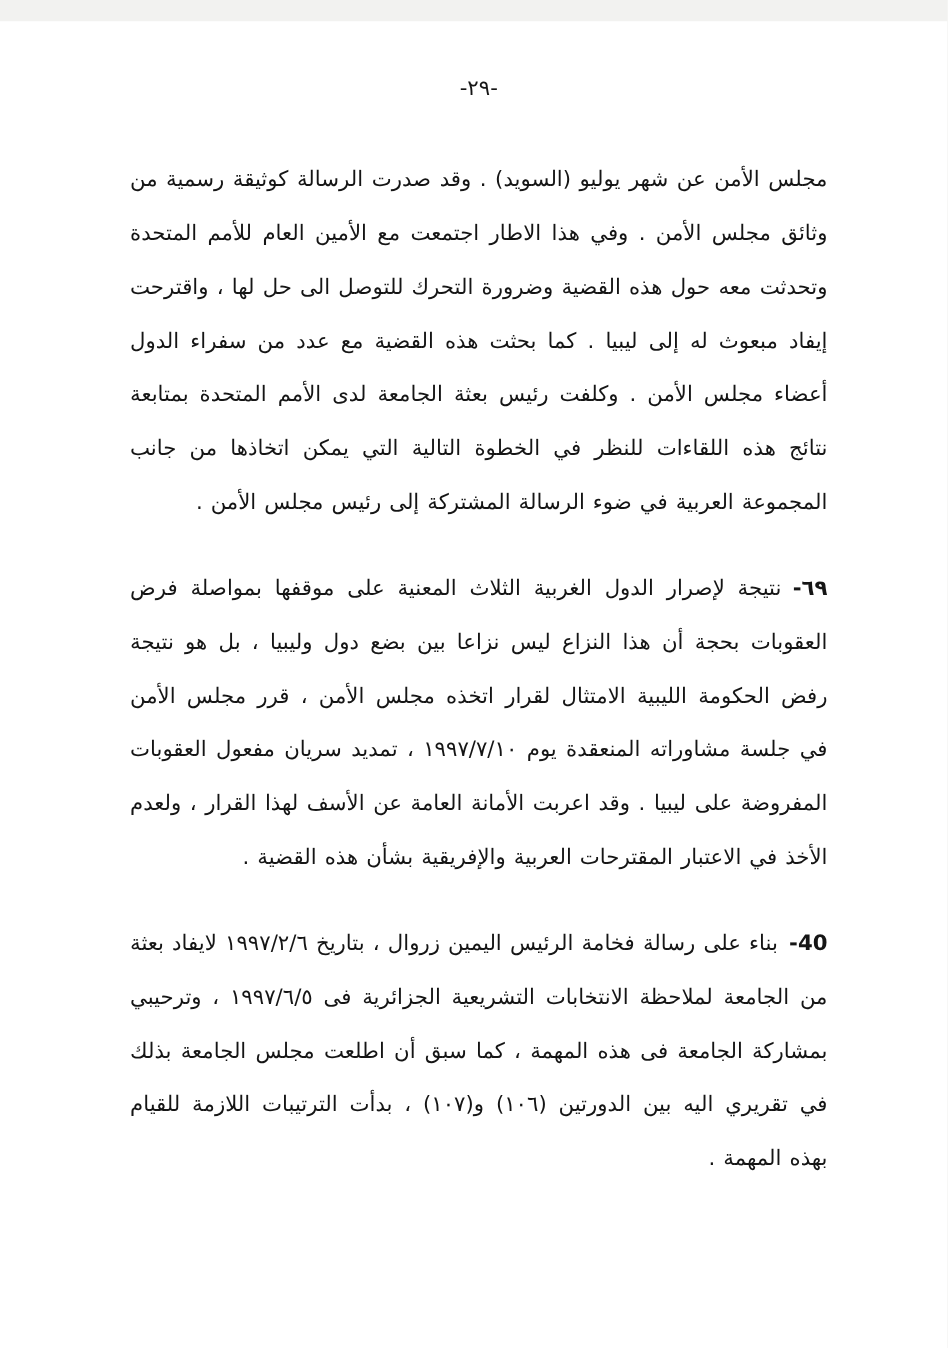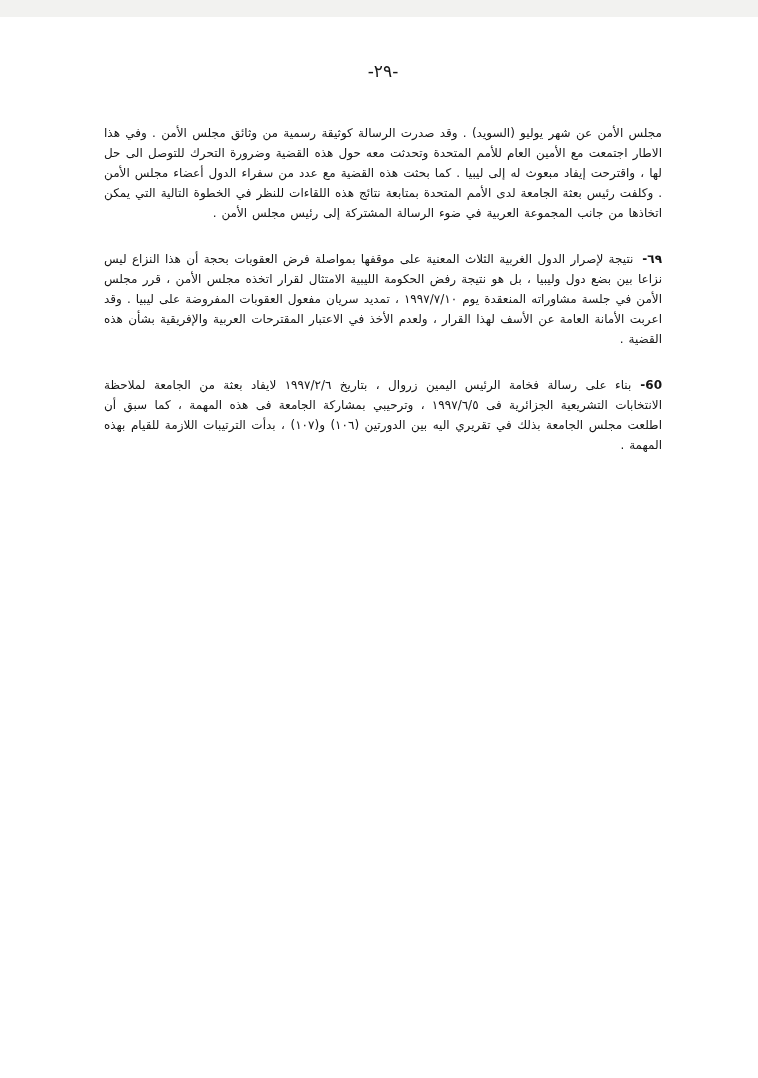--- a/index.html
+++ b/index.html
@@ -20,22 +20,22 @@
     padding: 44px 96px 40px 104px;
     overflow: hidden;
   }
   .page-number {
     text-align: center;
     font-size: 17px;
     letter-spacing: 2px;
     margin: 0 0 42px 0;
   }
   .para {
-    font-size: 12px;
-    line-height: 20px;
+    font-size: 17px;
+    line-height: 43px;
     text-align: justify;
     margin: 0 0 26px 0;
     word-spacing: 1px;
   }
   .para .marker {
     margin-left: 9px;
     white-space: nowrap;
     font-weight: bold;
   }
   .heading {
@@ -58,16 +58,16 @@
   <div class="page-number">-٢٩-</div>
 
   <p class="para">مجلس الأمن عن شهر يوليو (السويد) . وقد صدرت الرسالة كوثيقة رسمية من وثائق مجلس الأمن . وفي هذا الاطار اجتمعت مع الأمين العام للأمم المتحدة وتحدثت معه حول هذه القضية وضرورة التحرك للتوصل الى حل لها ، واقترحت إيفاد مبعوث له إلى ليبيا . كما بحثت هذه القضية مع عدد من سفراء الدول أعضاء مجلس الأمن . وكلفت رئيس بعثة الجامعة لدى الأمم المتحدة بمتابعة نتائج هذه اللقاءات للنظر في الخطوة التالية التي يمكن اتخاذها من جانب المجموعة العربية في ضوء الرسالة المشتركة إلى رئيس مجلس الأمن .</p>
 
   <p class="para">
     <span class="marker">٦٩-</span><span>نتيجة لإصرار الدول الغربية الثلاث المعنية على موقفها بمواصلة فرض العقوبات بحجة أن هذا النزاع ليس نزاعا بين بضع دول وليبيا ، بل هو نتيجة رفض الحكومة الليبية الامتثال لقرار اتخذه مجلس الأمن ، قرر مجلس الأمن في جلسة مشاوراته المنعقدة يوم ١٩٩٧/٧/١٠ ، تمديد سريان مفعول العقوبات المفروضة على ليبيا . وقد اعربت الأمانة العامة عن الأسف لهذا القرار ، ولعدم الأخذ في الاعتبار المقترحات العربية والإفريقية بشأن هذه القضية .</span>
   </p>
 
 
   <p class="para">
-    <span class="marker">60-</span><span>بناء على رسالة فخامة الرئيس اليمين زروال ، بتاريخ ١٩٩٧/٢/٦ لايفاد بعثة من الجامعة لملاحظة الانتخابات التشريعية الجزائرية فى ١٩٩٧/٦/٥ ، وترحيبي بمشاركة الجامعة فى هذه المهمة ، كما سبق أن اطلعت مجلس الجامعة بذلك في تقريري اليه بين الدورتين (١٠٦) و(١٠٧) ، بدأت الترتيبات اللازمة للقيام بهذه المهمة .</span>
+    <span class="marker">40-</span><span>بناء على رسالة فخامة الرئيس اليمين زروال ، بتاريخ ١٩٩٧/٢/٦ لايفاد بعثة من الجامعة لملاحظة الانتخابات التشريعية الجزائرية فى ١٩٩٧/٦/٥ ، وترحيبي بمشاركة الجامعة فى هذه المهمة ، كما سبق أن اطلعت مجلس الجامعة بذلك في تقريري اليه بين الدورتين (١٠٦) و(١٠٧) ، بدأت الترتيبات اللازمة للقيام بهذه المهمة .</span>
   </p>
 
 </div>
 
 </body></html>

